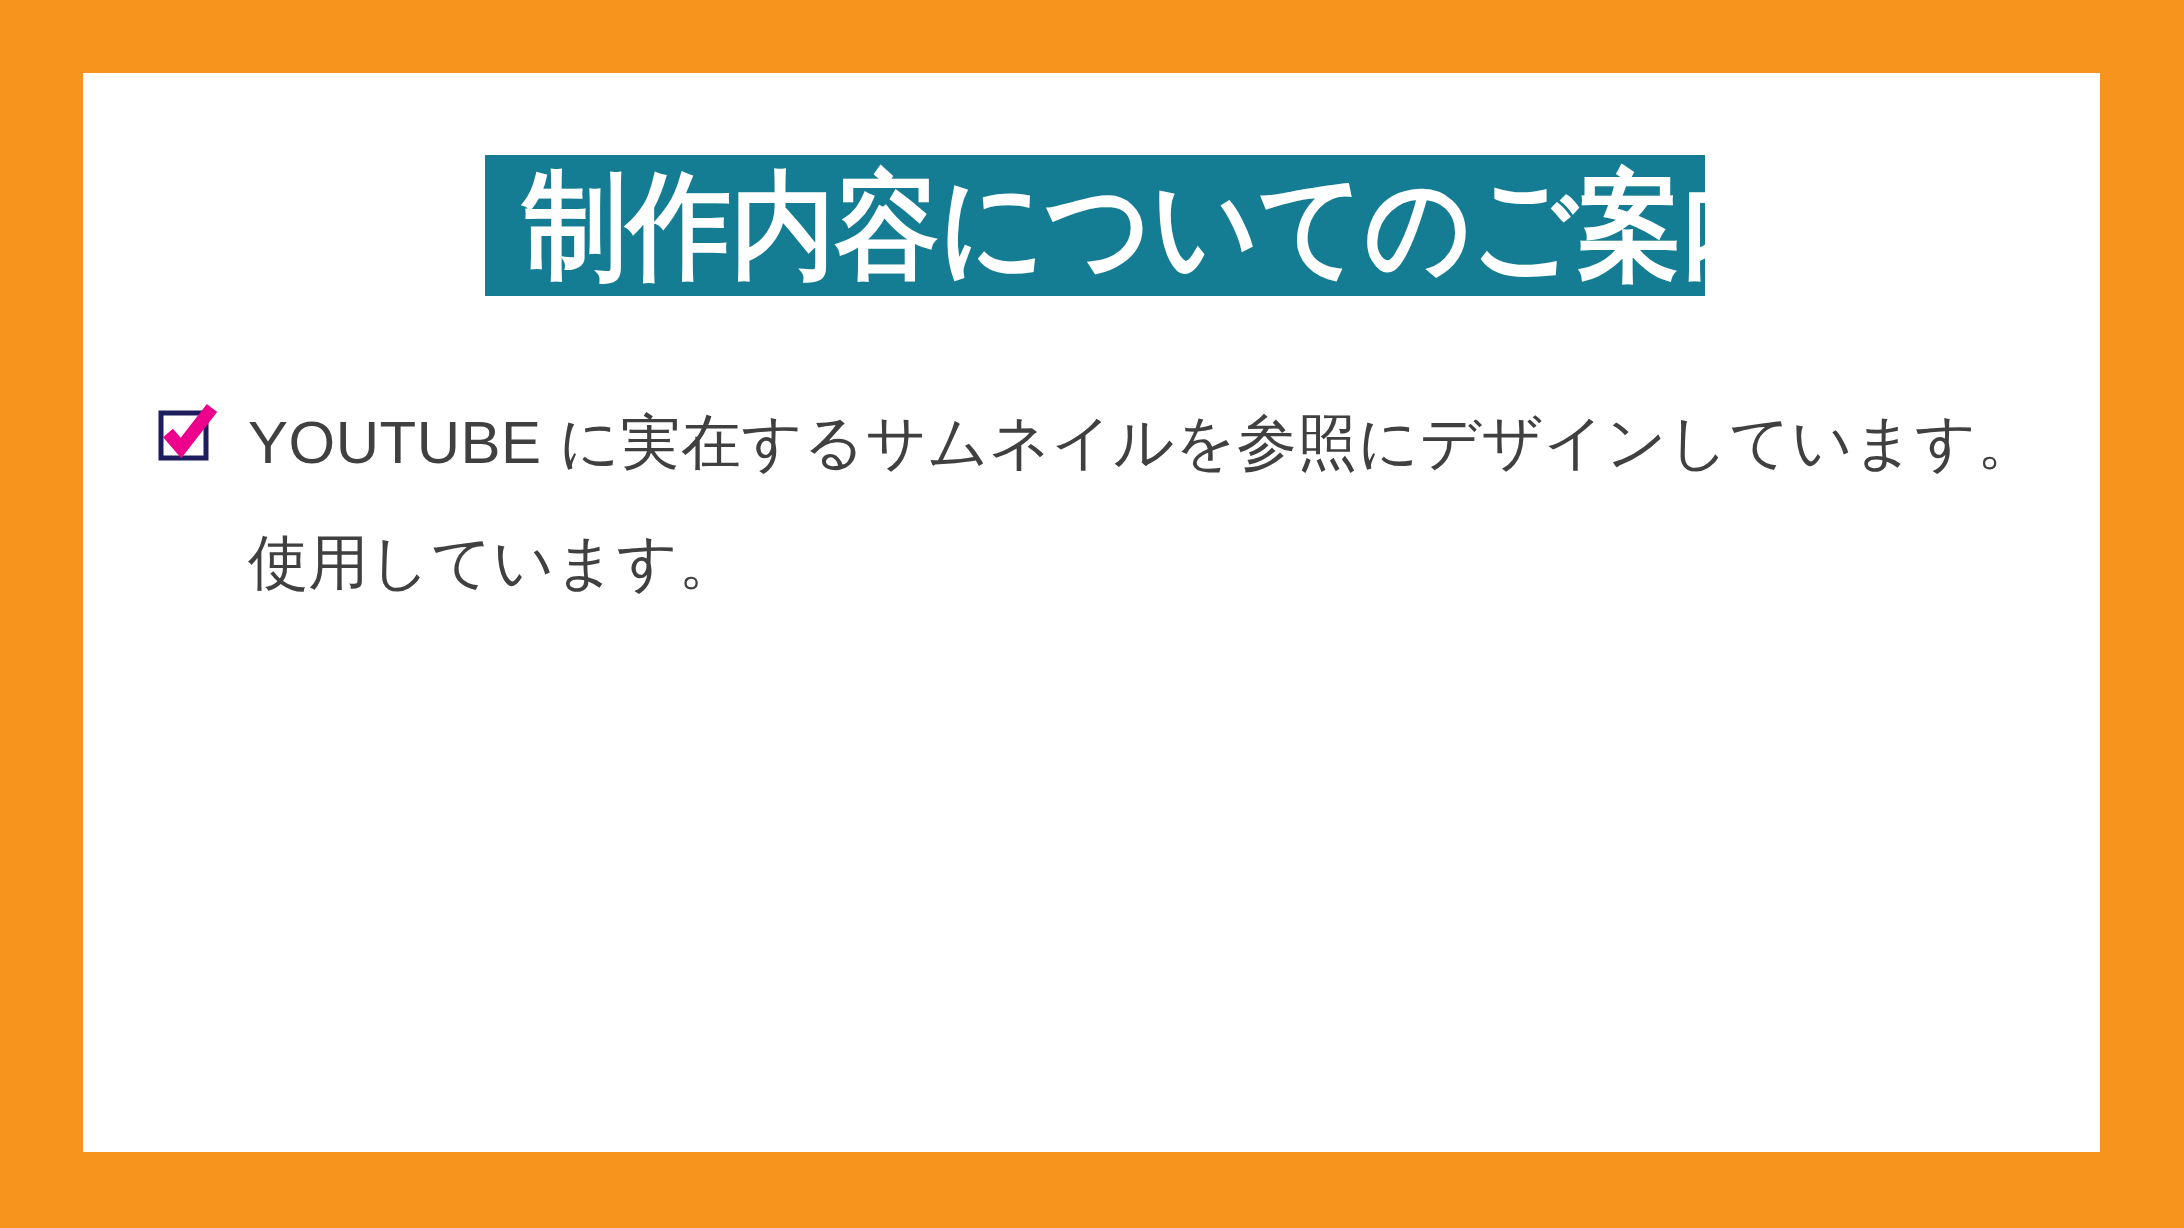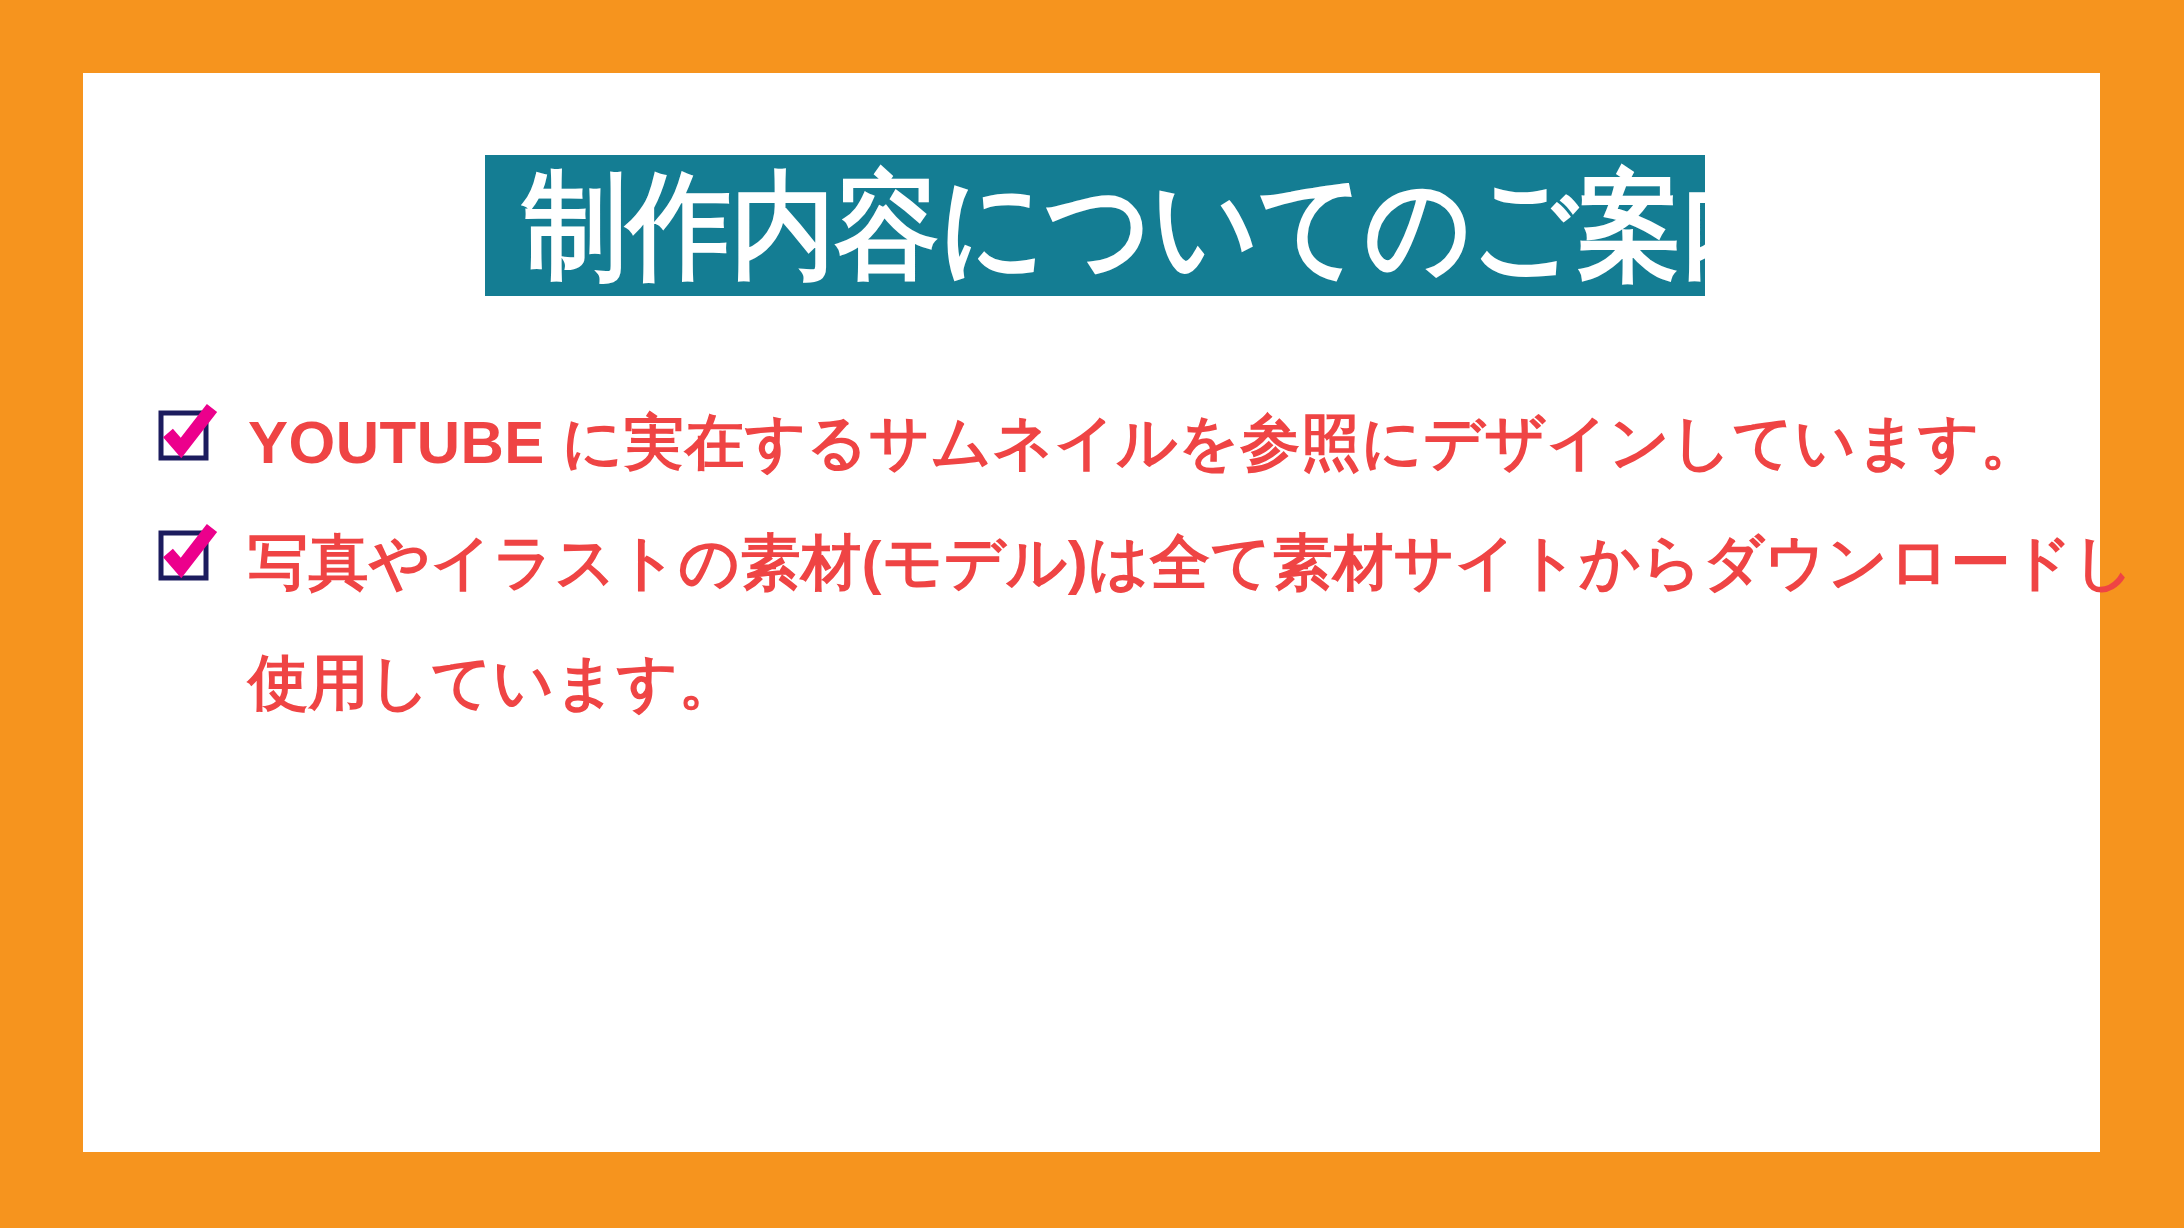--- a/index.html
+++ b/index.html
@@ -83,24 +83,24 @@
   .checkbox-icon {
     position: relative;
     display: block;
     width: 56px;
     height: 56px;
   }
   .checkbox-icon svg { display: block; overflow: visible; }
 
   .bullet-text {
     flex: 1 1 auto;
-    color: #ef4444;
+    color: #404040;
     font-size: 60px;
     line-height: 120px;
-    font-weight: 700;
+    font-weight: 400;
     letter-spacing: 0.5px;
     white-space: nowrap;
   }
 
   
   .bullet-row.continuation .check-slot { visibility: hidden; }
 </style>
 </head>
 <body>
 
@@ -119,31 +119,20 @@
             <svg width="56" height="56" viewBox="0 0 56 56" aria-hidden="true">
               <rect x="3" y="8" width="45" height="45" fill="none" stroke="#1c1c5e" stroke-width="5"></rect>
               <path d="M10 28 L23 43 L54 3" fill="none" stroke="#ec008c" stroke-width="13" stroke-linecap="butt" stroke-linejoin="miter"></path>
             </svg>
           </span>
         </span>
         <span class="bullet-text">YOUTUBE に実在するサムネイルを参照にデザインしています。</span>
       </div>
 
 
-      <div class="bullet-row">
-        <span class="check-slot">
-          <span class="checkbox-icon">
-            <svg width="56" height="56" viewBox="0 0 56 56" aria-hidden="true">
-              <rect x="3" y="8" width="45" height="45" fill="none" stroke="#1c1c5e" stroke-width="5"></rect>
-              <path d="M10 28 L23 43 L54 3" fill="none" stroke="#ec008c" stroke-width="13" stroke-linecap="butt" stroke-linejoin="miter"></path>
-            </svg>
-          </span>
-        </span>
-        <span class="bullet-text">写真やイラストの素材(モデル)は全て素材サイトからダウンロードし</span>
-      </div>
 
       <div class="bullet-row continuation">
         <span class="check-slot">
           <span class="checkbox-icon"></span>
         </span>
         <span class="bullet-text">使用しています。</span>
       </div>
 
 
     </div>

